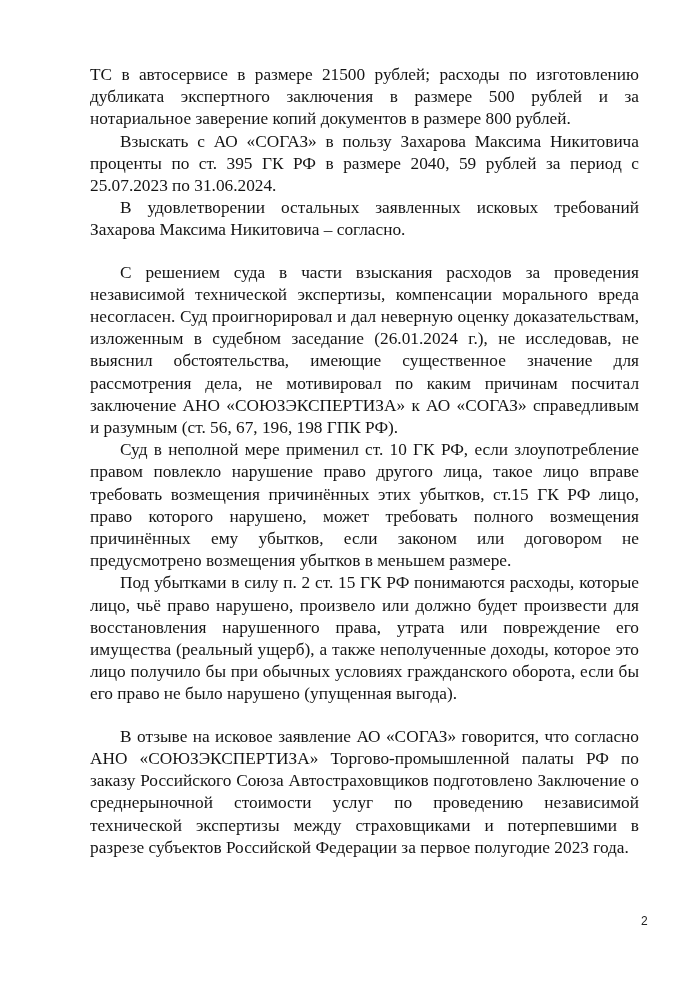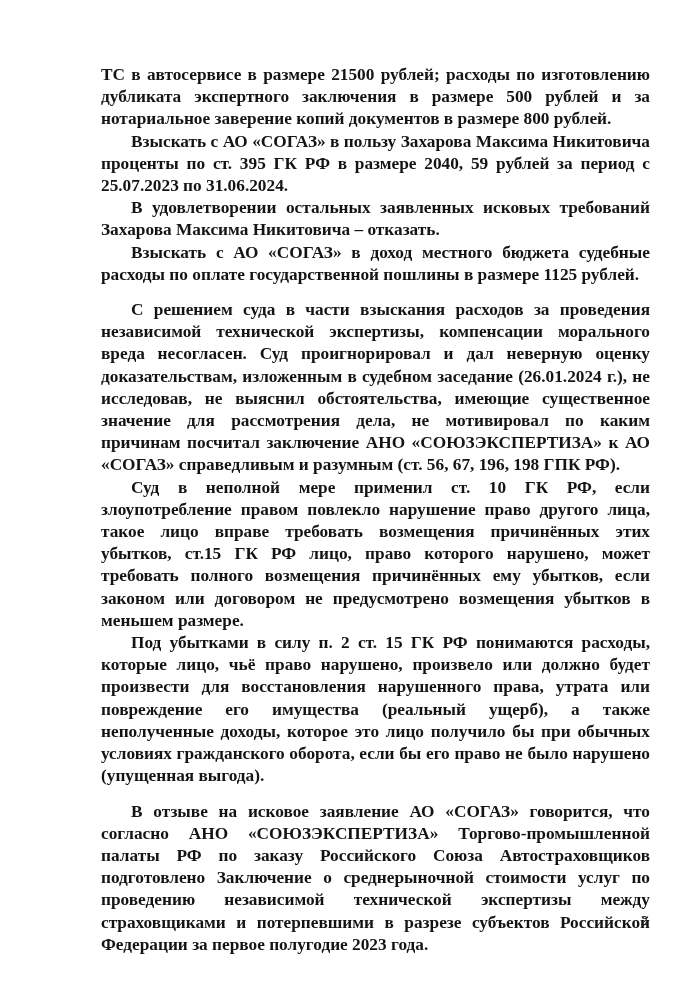--- a/index.html
+++ b/index.html
@@ -10,54 +10,52 @@
     body {
       width: 700px;
       height: 990px;
       position: relative;
       overflow: hidden;
       font-family: "Liberation Serif", "DejaVu Serif", serif;
       color: #141414;
     }
     .page {
       position: absolute;
-      left: 101px;
+      left: 90px;
       top: 64px;
       width: 549px;
-      font-weight: bold;
     }
     .para {
       margin: 0;
       font-size: 17.3px;
       line-height: 22.2px;
       text-align: justify;
       text-indent: 30px;
     }
     .para.no-indent {
       text-indent: 0;
     }
     .para.gap-before {
-      margin-top: 13px;
+      margin-top: 20px;
     }
     .page-number {
       position: absolute;
       left: 641px;
       top: 914px;
       font-family: "Liberation Sans", "DejaVu Sans", sans-serif;
       font-size: 12px;
       color: #222;
     }
   </style>
 </head>
 <body>
 
 <div class="page">
   <p class="para no-indent">ТС в автосервисе в размере 21500 рублей; расходы по изготовлению дубликата экспертного заключения в размере 500 рублей и за нотариальное заверение копий документов в размере 800 рублей.</p>
   <p class="para">Взыскать с АО «СОГАЗ» в пользу Захарова Максима Никитовича проценты по ст. 395 ГК РФ в размере 2040, 59 рублей за период с 25.07.2023 по 31.06.2024.</p>
-  <p class="para">В удовлетворении остальных заявленных исковых требований Захарова Максима Никитовича – отказать.</p>
-  <p class="para">Взыскать с АО «СОГАЗ» в доход местного бюджета судебные расходы по оплате государственной пошлины в размере 1125 рублей.</p>
+  <p class="para">В удовлетворении остальных заявленных исковых требований Захарова Максима Никитовича – согласно.</p>
   <p class="para gap-before">С решением суда в части взыскания расходов за проведения независимой технической экспертизы, компенсации морального вреда несогласен. Суд проигнорировал и дал неверную оценку доказательствам, изложенным в судебном заседание (26.01.2024 г.), не исследовав, не выяснил обстоятельства, имеющие существенное значение для рассмотрения дела,  не мотивировал по каким причинам посчитал заключение АНО «СОЮЗЭКСПЕРТИЗА» к АО «СОГАЗ» справедливым и разумным (ст. 56, 67, 196, 198 ГПК РФ).</p>
   <p class="para">Суд в неполной мере применил ст. 10 ГК РФ, если злоупотребление правом повлекло нарушение право другого лица, такое лицо вправе требовать возмещения причинённых этих убытков, ст.15 ГК РФ лицо, право которого нарушено, может требовать полного возмещения причинённых ему убытков, если законом или договором не предусмотрено возмещения убытков в меньшем размере.</p>
   <p class="para">Под убытками в силу п. 2 ст. 15 ГК РФ понимаются расходы, которые лицо, чьё право нарушено, произвело или должно будет произвести для восстановления нарушенного права, утрата или повреждение его имущества (реальный ущерб), а также неполученные доходы, которое это лицо получило бы при обычных условиях гражданского оборота, если бы его право не было нарушено (упущенная выгода).</p>
   <p class="para gap-before">В отзыве на исковое заявление АО «СОГАЗ» говорится, что согласно АНО «СОЮЗЭКСПЕРТИЗА» Торгово-промышленной палаты РФ по заказу Российского Союза Автостраховщиков подготовлено Заключение о среднерыночной стоимости услуг по проведению независимой технической экспертизы между страховщиками и потерпевшими в разрезе субъектов Российской Федерации за первое полугодие 2023 года.</p>
 </div>
 
 <div class="page-number">2</div>
 
 </body></html>

